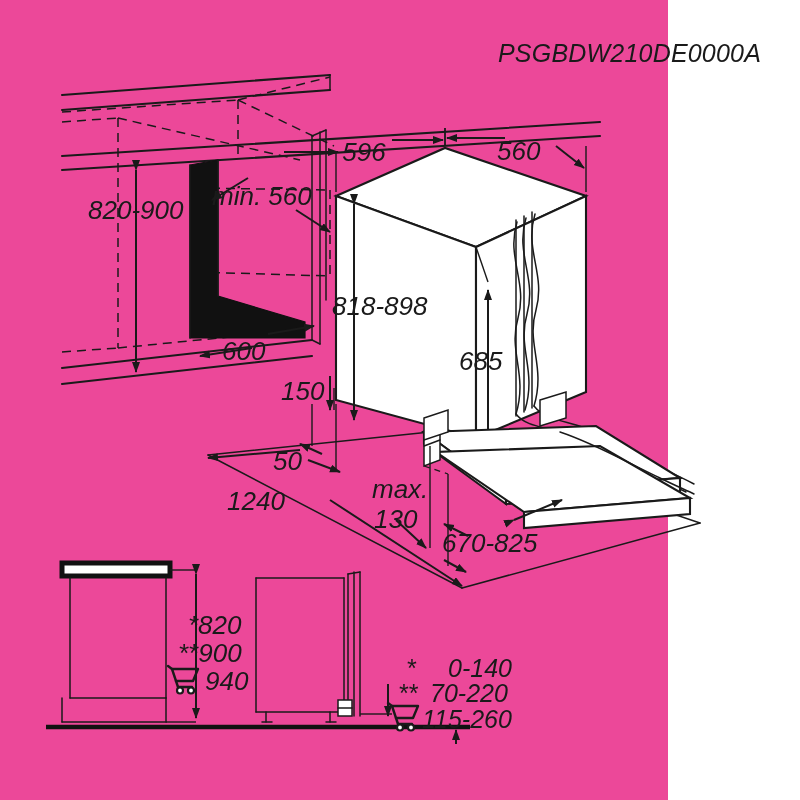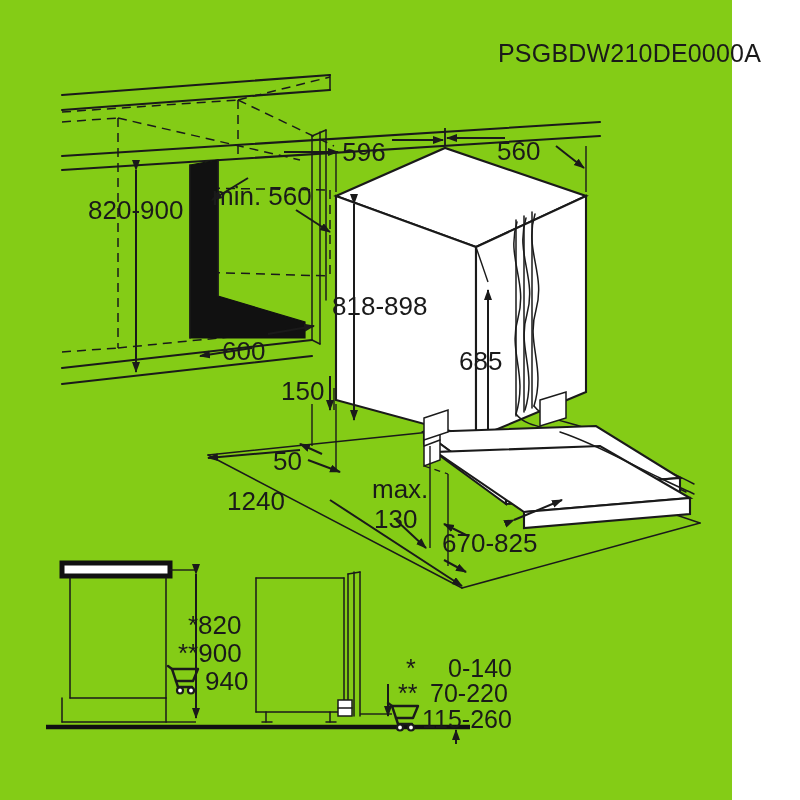--- a/index.html
+++ b/index.html
@@ -8,23 +8,24 @@
     background: #ffffff;
   }
   body {
     width: 800px;
     height: 800px;
     font-family: "Liberation Sans", sans-serif;
     overflow: hidden;
   }
   #drawing-root {
     position: relative;
-    width: 732px;
+    width: 668px;
     height: 800px;
-    background: #84cc16;
+    background: #ec4899;
+    font-style: italic;
   }
   svg.sheet {
     display: block;
     width: 800px;
     height: 800px;
   }
   .ln {
     fill: none;
     stroke: #1a1a1a;
     stroke-width: 2.1;

